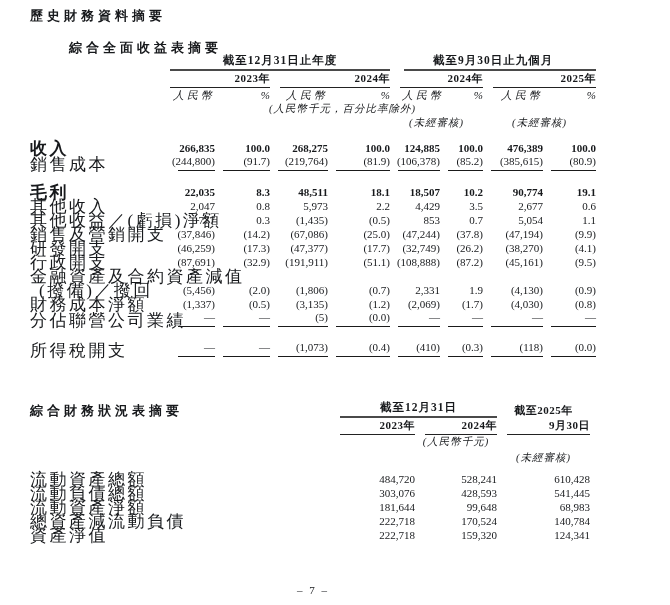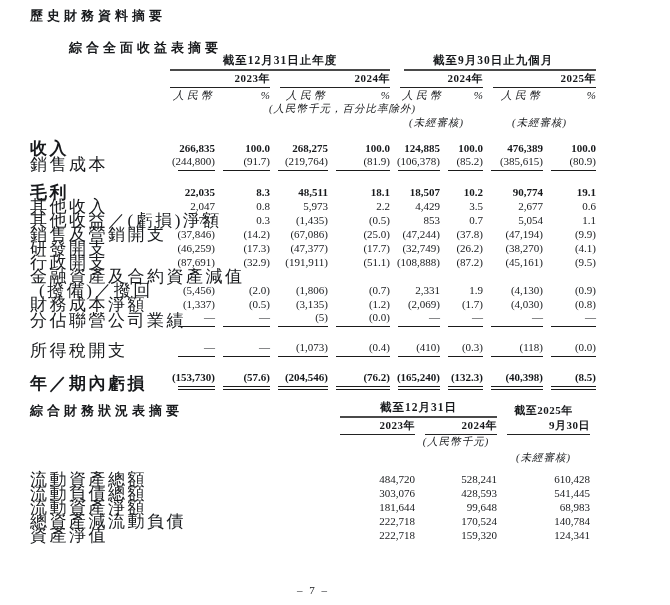--- a/index.html
+++ b/index.html
@@ -258,31 +258,20 @@
           <td class="num">(1,073)</td>
           <td class="num">(0.4)</td>
           <td class="num">(410)</td>
           <td class="num">(0.3)</td>
           <td class="num">(118)</td>
           <td class="num">(0.0)</td>
         </tr>
         <tr class="sp">
           <td colspan="9"></td>
         </tr>
-        <tr class="b rule2">
-          <td class="lbl">年／期內虧損</td>
-          <td class="num">(153,730)</td>
-          <td class="num">(57.6)</td>
-          <td class="num">(204,546)</td>
-          <td class="num">(76.2)</td>
-          <td class="num">(165,240)</td>
-          <td class="num">(132.3)</td>
-          <td class="num">(40,398)</td>
-          <td class="num">(8.5)</td>
-        </tr>
       </tbody>
   </table>
 
   <div class="sec2-title">綜合財務狀況表摘要</div>
 
   <table id="t2">
     <colgroup>
       <col style="width:310px">
         <col style="width:75px">
         <col style="width:82px">

